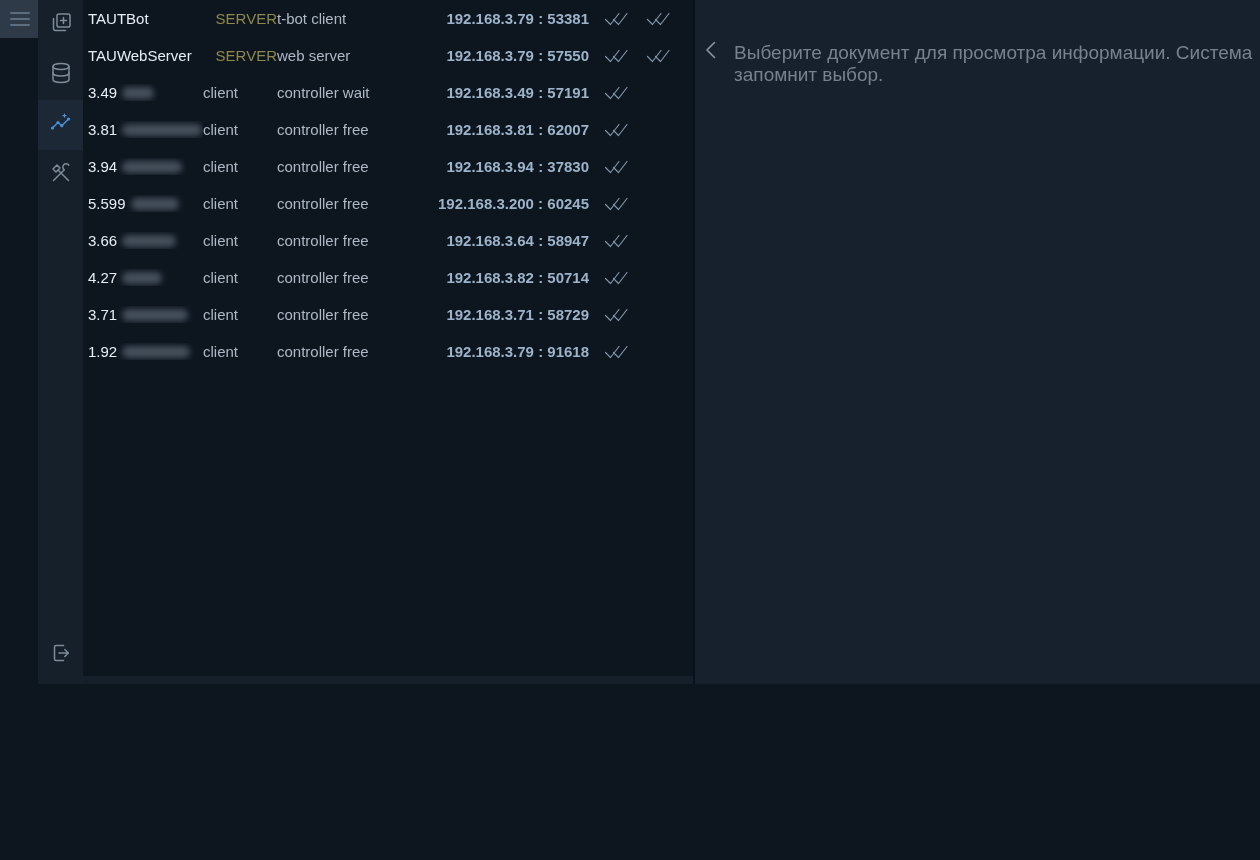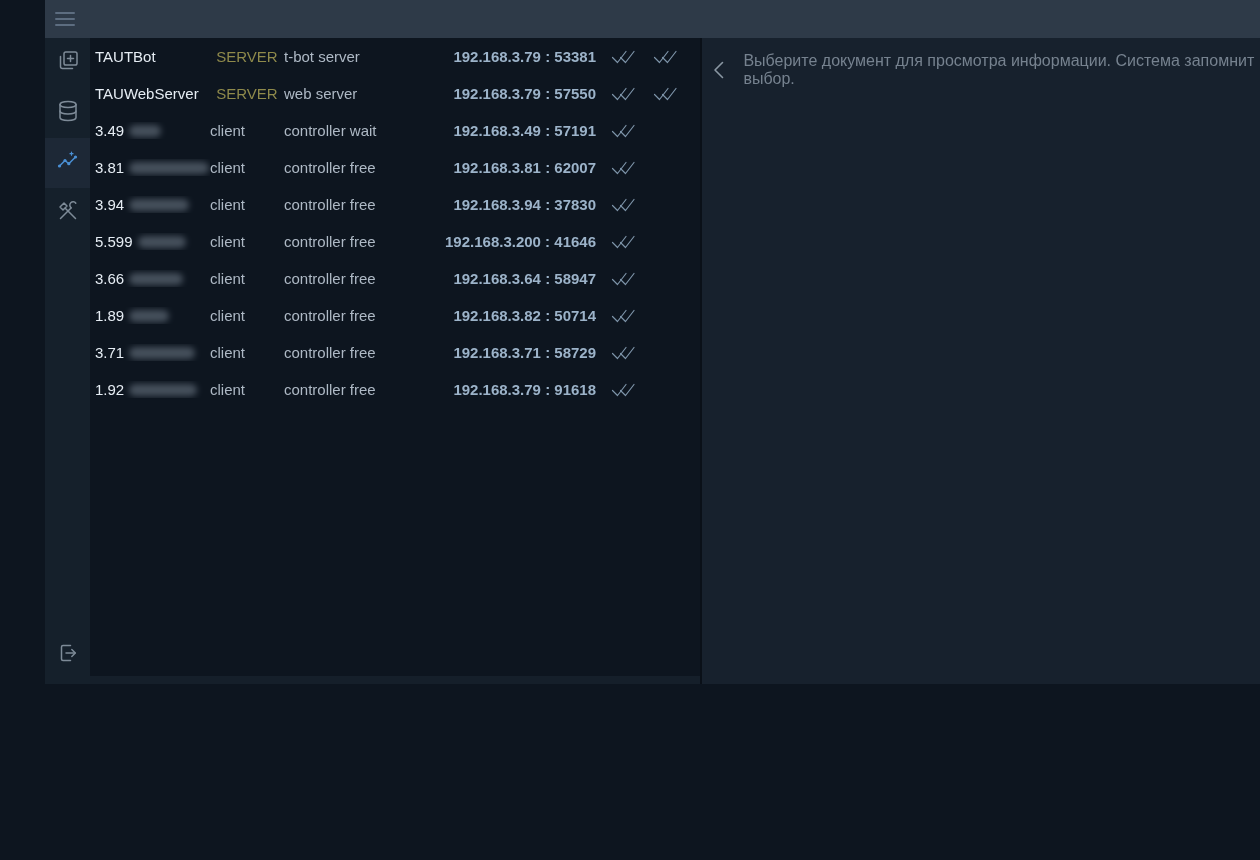--- a/index.html
+++ b/index.html
@@ -15,21 +15,21 @@
     --addr-color:#9cb3c9;
     --check-color:#8aa2b8;
     --icon-color:#7e8b98;
     --accent-blue:#4a90d5;
     --message-color:#76828f;
     --scrollbar-bg:#151f2a;
   }
   *{margin:0;padding:0;box-sizing:border-box;}
   html,body{width:1260px;height:860px;overflow:hidden;background:var(--list-bg);
     font-family:"Liberation Sans",sans-serif;}
-  .app{width:1260px;height:684px;display:flex;flex-direction:column;padding-left:45px;}
+  .app{width:1260px;height:684px;display:flex;flex-direction:row;}
 
   
   .topbar{height:38px;background:var(--topbar-bg);flex:0 0 38px;display:flex;align-items:center;padding-left:10px;}
   .hamburger{width:24px;height:24px;display:flex;flex-direction:column;justify-content:center;gap:4px;cursor:pointer;}
   .hamburger span{display:block;width:20px;height:2px;background:#5d6d80;border-radius:1px;}
 
   
   .body{flex:1;display:flex;min-height:0;}
 
   
@@ -45,33 +45,33 @@
   
   .list-panel{width:612px;flex:0 0 612px;background:var(--list-bg);position:relative;border-right:2px solid var(--divider);}
   .rows{display:flex;flex-direction:column;}
   .row{height:37px;display:grid;grid-template-columns:115px 74px 148px 170px 42px 42px;align-items:center;
        padding-left:5px;cursor:pointer;font-size:15px;}
   .cell{white-space:nowrap;overflow:hidden;}
   .cell.name{color:var(--name-color);display:flex;align-items:center;}
   .redacted{display:inline-block;height:12px;margin-left:5px;border-radius:6px;
             background:#8b98a6;opacity:.45;filter:blur(3px);}
   .cell.type{color:var(--muted-color);}
-  .cell.type.server{color:var(--server-color);text-align:center;}
+  .cell.type.server{color:var(--server-color);text-align:right;}
   .cell.desc{color:var(--muted-color);}
   .cell.addr{color:var(--addr-color);text-align:right;padding-right:6px;font-weight:bold;}
   .cell.chk{display:flex;justify-content:center;align-items:center;}
   .cell.chk svg{stroke:var(--check-color);fill:none;stroke-width:1.2;stroke-linecap:round;stroke-linejoin:round;opacity:.9;}
   .hscroll{position:absolute;left:0;right:0;bottom:0;height:8px;background:var(--scrollbar-bg);}
 
   
   .detail{flex:1;background:var(--panel-bg);padding:14px 0 0 8px;}
   .detail-head{display:flex;align-items:center;gap:17px;}
   .back-btn{width:18px;height:20px;display:flex;align-items:center;justify-content:center;cursor:pointer;}
   .back-btn svg{stroke:#8a97a3;fill:none;stroke-width:1.6;stroke-linecap:round;stroke-linejoin:round;}
-  .detail-msg{color:var(--message-color);font-size:16px;}
+  .detail-msg{color:var(--message-color);font-size:19px;margin-top:28px;}
 </style>
 </head>
 <body>
 
 <div class="app">
 
   <div class="topbar">
     <div class="hamburger">
       <span></span>
         <span></span>
@@ -134,21 +134,21 @@
       </div>
     </div>
 
     <div class="list-panel">
       <div class="rows" id="rows">
   <div class="row">
     <div class="cell name">
       <span class="name-text">TAUTBot</span>
     </div>
     <div class="cell type server">SERVER</div>
-    <div class="cell desc">t-bot server</div>
+    <div class="cell desc">t-bot client</div>
     <div class="cell addr">192.168.3.79 : 53381</div>
     <div class="cell chk chk1">
       <svg width="24" height="16" viewBox="0 0 24 16">
         <path d="M1.5 8.5 6.5 13.5 15 2.5"></path>
                 <path d="M9.5 8.5 14.5 13.5 23 2.5"></path>
       </svg>
     </div>
     <div class="cell chk chk2">
       <svg width="24" height="16" viewBox="0 0 24 16">
         <path d="M1.5 8.5 6.5 13.5 15 2.5"></path>
@@ -235,21 +235,21 @@
     </div>
   </div>
 
   <div class="row">
     <div class="cell name">
       <span class="name-text">5.599</span>
               <span class="redacted" style="width: 48px;"></span>
     </div>
     <div class="cell type">client</div>
     <div class="cell desc">controller free</div>
-    <div class="cell addr">192.168.3.200 : 41646</div>
+    <div class="cell addr">192.168.3.200 : 60245</div>
     <div class="cell chk chk1">
       <svg width="24" height="16" viewBox="0 0 24 16">
         <path d="M1.5 8.5 6.5 13.5 15 2.5"></path>
                 <path d="M9.5 8.5 14.5 13.5 23 2.5"></path>
       </svg>
     </div>
     <div class="cell chk chk2">
       
     </div>
   </div>
@@ -268,21 +268,21 @@
                 <path d="M9.5 8.5 14.5 13.5 23 2.5"></path>
       </svg>
     </div>
     <div class="cell chk chk2">
       
     </div>
   </div>
 
   <div class="row">
     <div class="cell name">
-      <span class="name-text">1.89</span>
+      <span class="name-text">4.27</span>
               <span class="redacted" style="width: 40px;"></span>
     </div>
     <div class="cell type">client</div>
     <div class="cell desc">controller free</div>
     <div class="cell addr">192.168.3.82 : 50714</div>
     <div class="cell chk chk1">
       <svg width="24" height="16" viewBox="0 0 24 16">
         <path d="M1.5 8.5 6.5 13.5 15 2.5"></path>
                 <path d="M9.5 8.5 14.5 13.5 23 2.5"></path>
       </svg>

